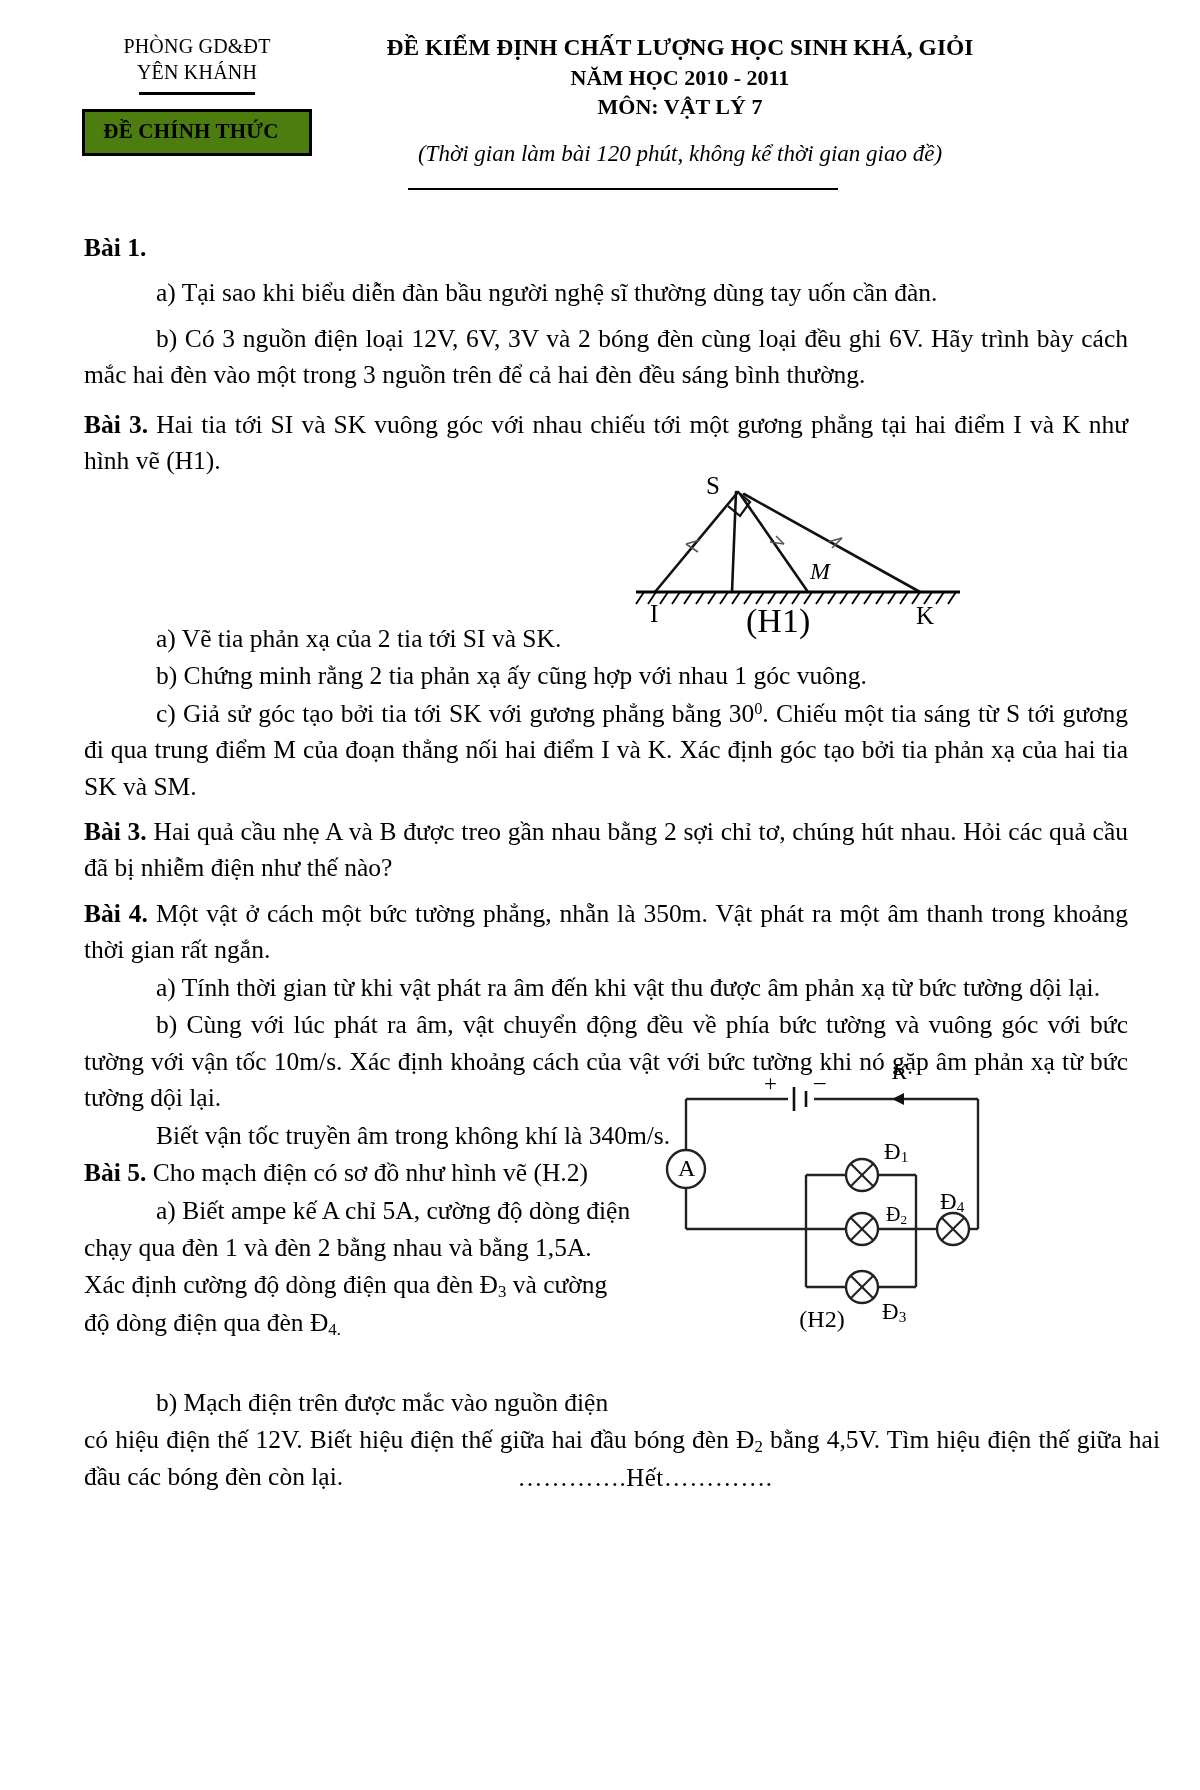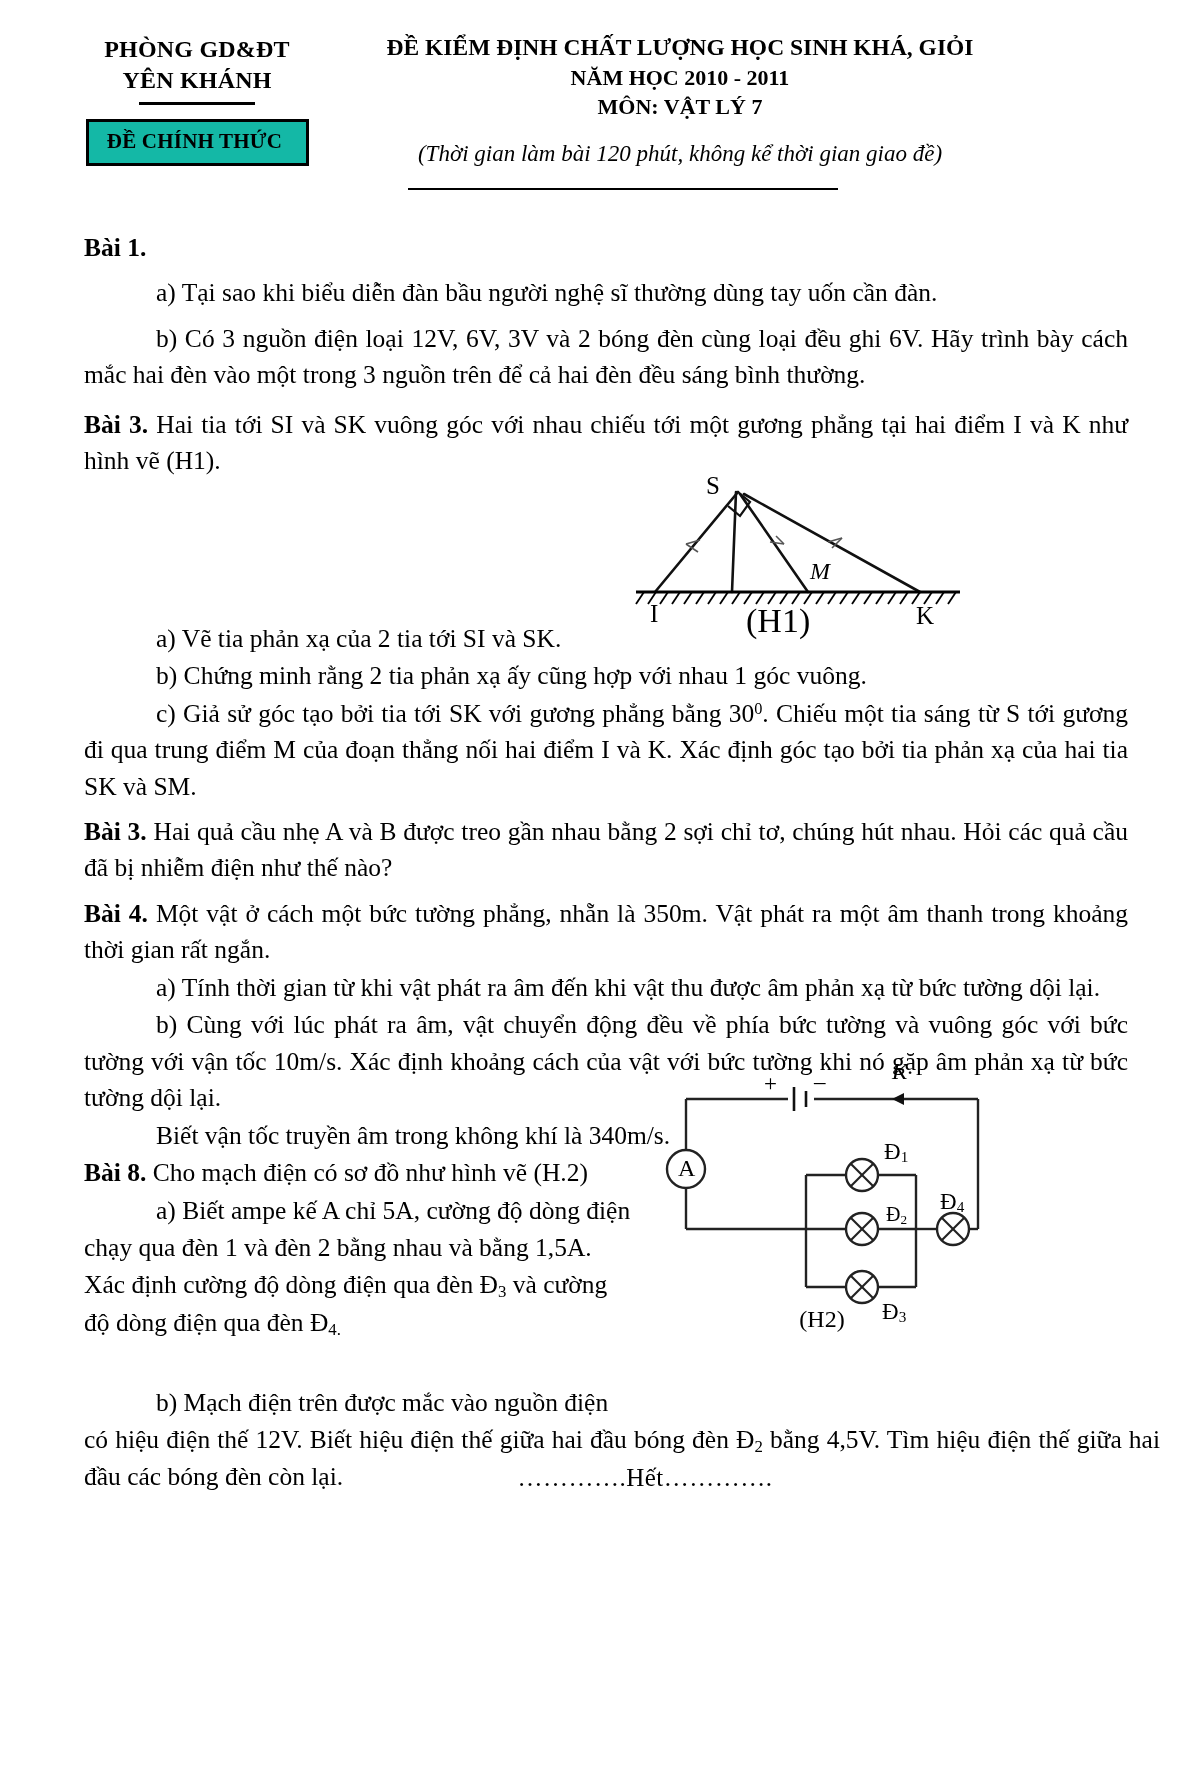--- a/index.html
+++ b/index.html
@@ -31,42 +31,42 @@
   }
   .hdr-left {
     position: absolute;
     left: 62px;
     top: 12px;
     width: 270px;
     text-align: center;
   }
   .hdr-left .line1,
   .hdr-left .line2 {
-    font-weight: bold;
-    font-size: 24px;
+    font-weight: normal;
+    font-size: 20px;
     letter-spacing: .2px;
     line-height: 1.28;
     white-space: nowrap;
   }
   .hdr-rule {
     width: 116px;
     height: 3px;
     background: #000;
     margin: 7px auto 0 auto;
   }
   .official-box {
     margin: 14px auto 0 auto;
     width: 212px;
     border: 3px solid #000;
-    padding: 7px 5px 9px 0;
+    padding: 7px 12px 9px 0;
     text-align: center;
     font-weight: bold;
     font-size: 21px;
     letter-spacing: .2px;
-    background: #14b8a6;
+    background: #4d7c0f;
   }
   .hdr-right {
     position: absolute;
     left: 330px;
     top: 10px;
     width: 700px;
     text-align: center;
   }
   .hdr-right .t1 {
     font-weight: bold;
@@ -373,21 +373,21 @@
     <div class="p">
       <b class="lbl">Bài 4.</b>
       <span>Một vật ở cách một bức tường phẳng, nhẵn là 350m. Vật phát ra một âm thanh trong khoảng thời gian rất ngắn.</span>
     </div>
     <div class="p indent">a) Tính thời gian từ khi vật phát ra âm đến khi vật thu được âm phản xạ từ bức tường dội lại.</div>
     <div class="p indent">b) Cùng với lúc phát ra âm, vật chuyển động đều về phía bức tường và vuông góc với bức tường với vận tốc 10m/s. Xác định khoảng cách của vật với bức tường khi nó gặp âm phản xạ từ bức tường dội lại.</div>
     <div class="p indent">Biết vận tốc truyền âm trong không khí là 340m/s.</div>
 
     <div style="width:600px;">
       <div class="p">
-        <b class="lbl">Bài 8.</b>
+        <b class="lbl">Bài 5.</b>
         <span>Cho mạch điện có sơ đồ như hình vẽ (H.2)</span>
       </div>
       <div class="p indent">a) Biết ampe kế A chỉ 5A, cường độ dòng điện</div>
       <div class="p">chạy qua đèn 1 và đèn 2 bằng nhau và bằng 1,5A.</div>
       <div class="p">
         <span> Xác định cường độ dòng điện qua đèn Đ</span><sub>3</sub><span> và cường</span>
       </div>
       <div class="p">
         <span>độ dòng điện qua đèn Đ</span><sub>4.</sub>
       </div>

